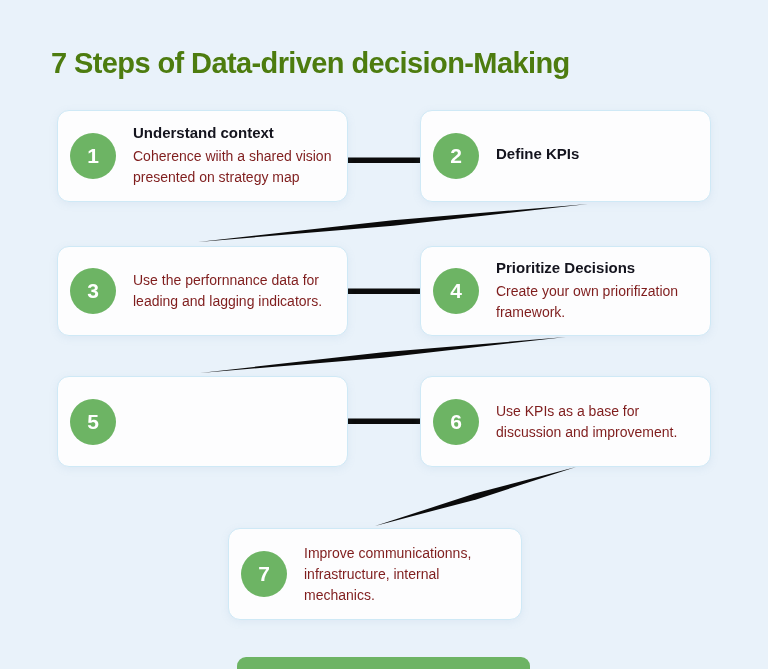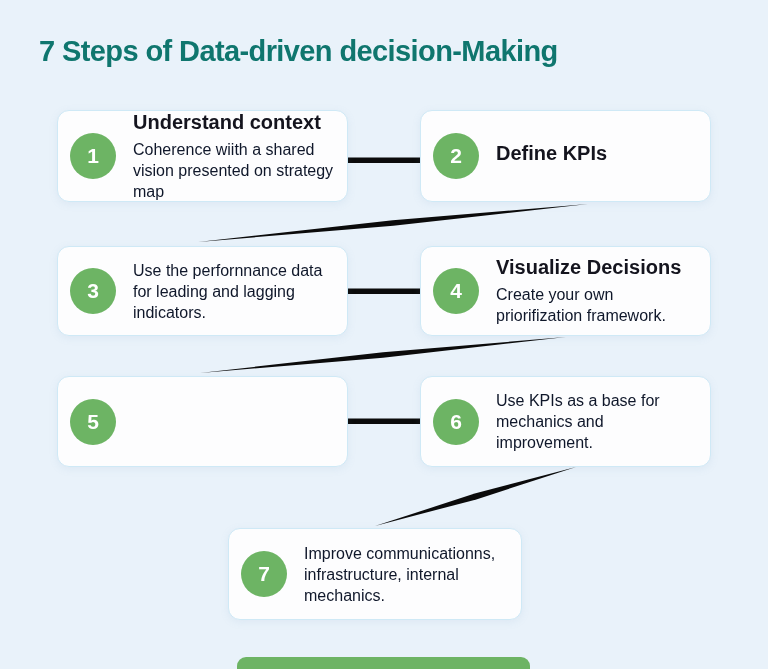--- a/index.html
+++ b/index.html
@@ -8,25 +8,25 @@
     background: #e9f2fa;
     font-family: "Liberation Sans", sans-serif;
     position: relative;
     overflow: hidden;
   }
   .canvas { position: absolute; inset: 0; }
 
   .page-title {
     position: absolute;
     left: 35px; top: 31px;
-    margin: 4px;
+    margin: 16px;
     font-size: 29px;
     font-weight: 800;
     letter-spacing: -0.6px;
-    color: #0f766e;
+    color: #4d7c0f;
   }
 
   .connectors {
     position: absolute; left: 0; top: 0;
     z-index: 1;
   }
 
   .card {
     position: absolute;
     z-index: 2;
@@ -45,29 +45,29 @@
     border-radius: 50%;
     background: #6db464;
     color: #ffffff;
     font-weight: 700;
     font-size: 21px;
     display: flex; align-items: center; justify-content: center;
     flex-shrink: 0;
   }
   .card-text { min-width: 0; }
   .card-title {
-    font-size: 20px;
+    font-size: 15px;
     font-weight: 700;
     color: #14141e;
     margin: 0 0 5px 0;
     white-space: pre-wrap;
   }
   .card-desc {
-    font-size: 16px;
-    color: #0f172a;
+    font-size: 14px;
+    color: #7f1d1d;
     line-height: 21px;
   }
 
   .footer-bar {
     position: absolute;
     left: 237px; top: 657px;
     width: 293px; height: 12px;
     background: #6db464;
     border-radius: 9px 9px 0 0;
     z-index: 2;
@@ -126,37 +126,37 @@
     <div class="card-text">
       <div class="card-desc">Use the perfornnance data for leading and lagging indicators.</div>
     </div>
   </div>
 
   <div class="card" id="card-4">
     <div class="badge">
       <span>4</span>
     </div>
     <div class="card-text">
-      <div class="card-title">Visualize Decisions</div>
+      <div class="card-title">Prioritize Decisions</div>
       <div class="card-desc">Create your own priorifization framework.</div>
     </div>
   </div>
 
   <div class="card" id="card-5">
     <div class="badge">
       <span>5</span>
     </div>
   </div>
 
   <div class="card" id="card-6">
     <div class="badge">
       <span>6</span>
     </div>
     <div class="card-text">
-      <div class="card-desc">Use KPIs as a base for mechanics and improvement.</div>
+      <div class="card-desc">Use KPIs as a base for discussion and improvement.</div>
     </div>
   </div>
 
   <div class="card" id="card-7">
     <div class="badge">
       <span>7</span>
     </div>
     <div class="card-text">
       <div class="card-desc">Improve communicationns, infrastructure, internal mechanics.</div>
     </div>

